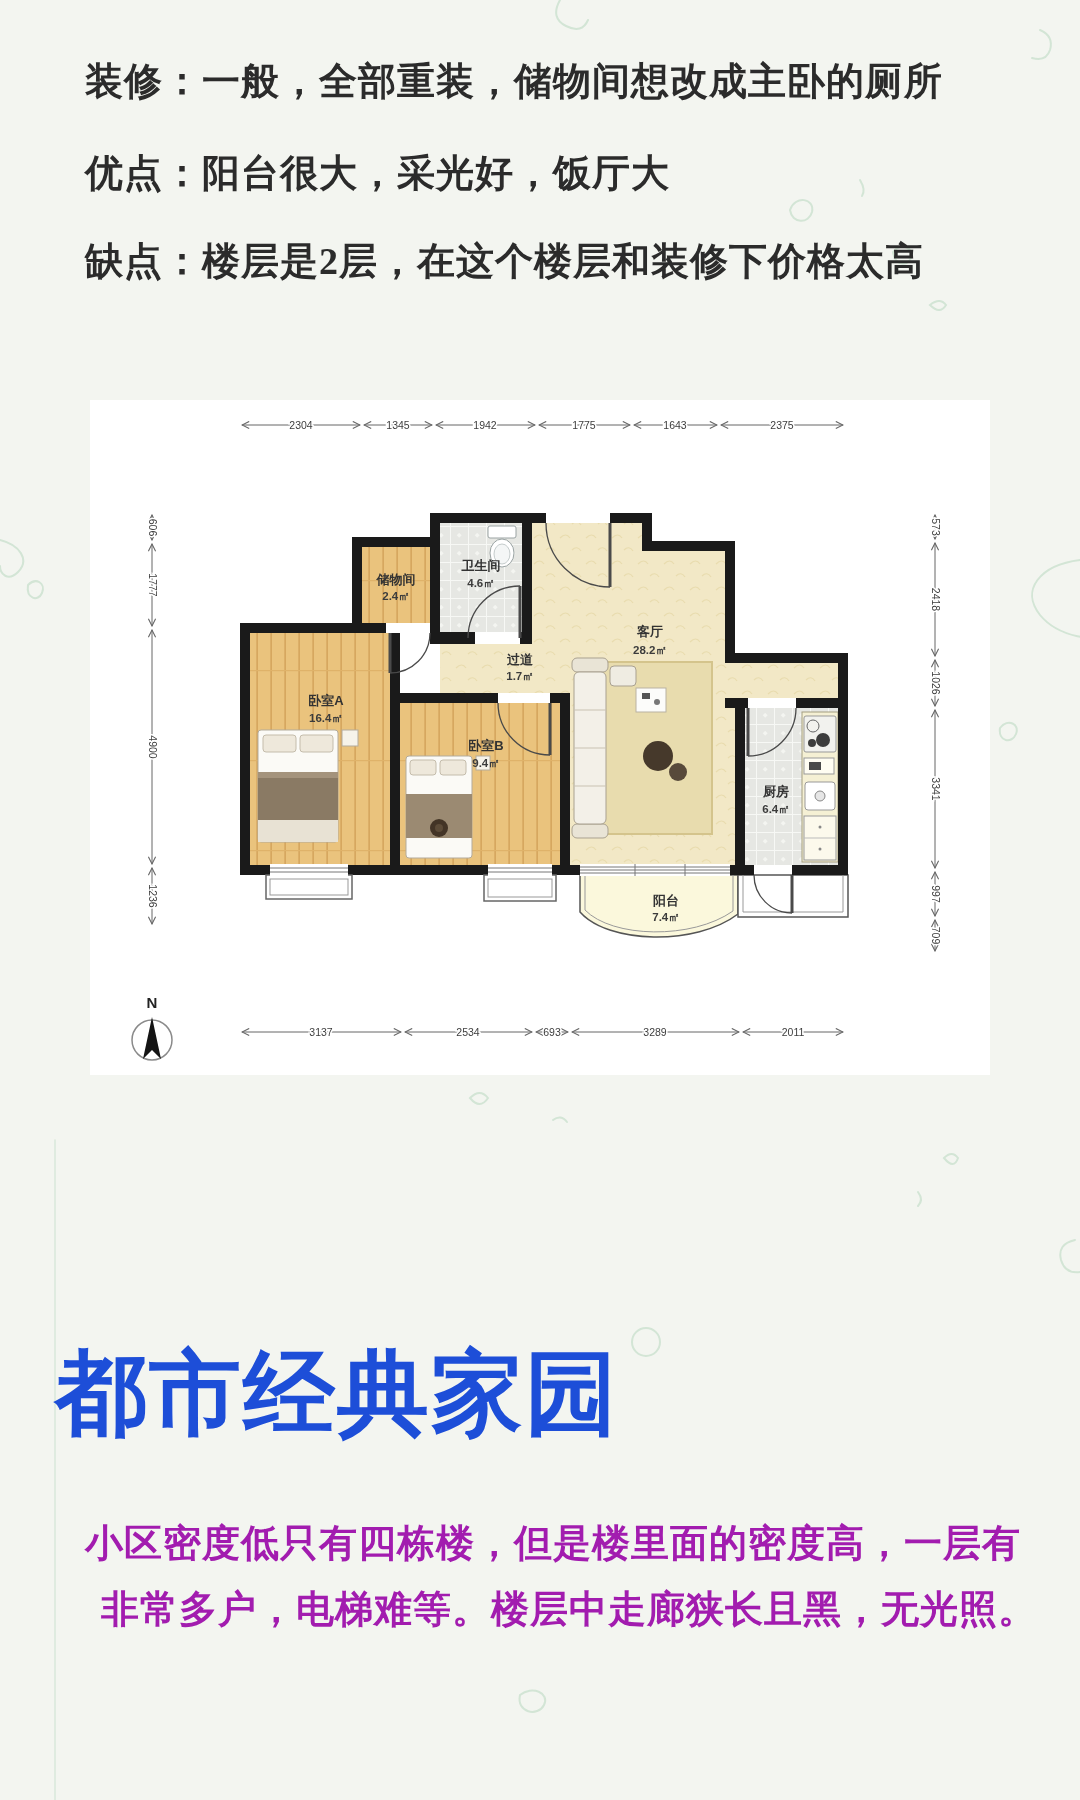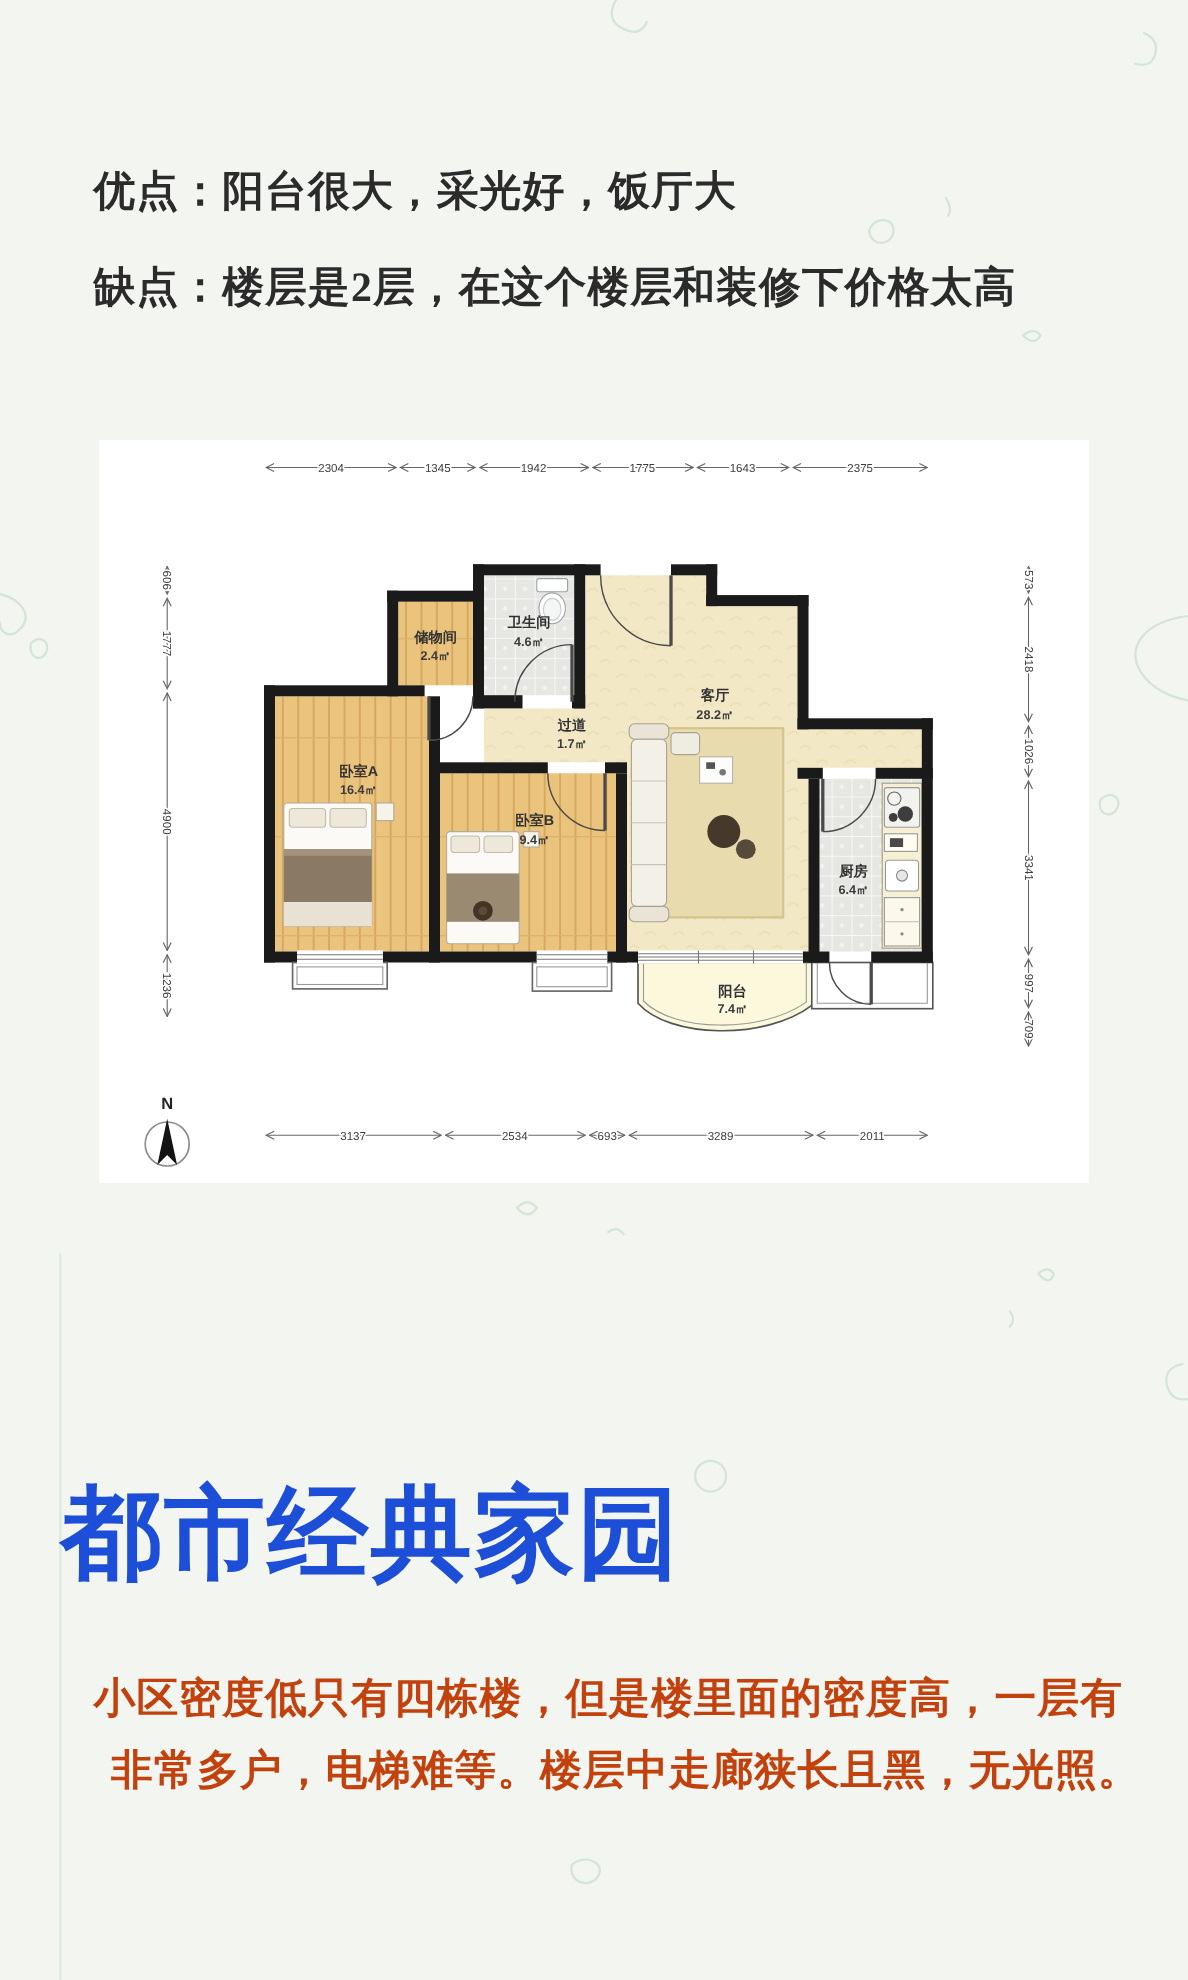--- a/index.html
+++ b/index.html
@@ -8,21 +8,21 @@
   .bg-svg{position:absolute;left:0;top:0;width:1080px;height:1800px;}
   .note-line{position:absolute;left:85px;font:600 38px "Liberation Serif","DejaVu Serif",serif;
              color:#2b2b2b;letter-spacing:1px;white-space:nowrap;}
   #note1{top:56px;} #note2{top:148px;} #note3{top:236px;}
   .panel{position:absolute;left:90px;top:400px;width:900px;height:675px;background:#ffffff;}
   .panel svg{display:block;}
   .community-title{position:absolute;left:55px;top:1332px;margin:0;
              font:700 92px "Liberation Serif","DejaVu Serif",serif;color:#1d4ed8;
              letter-spacing:2px;white-space:nowrap;}
   .para-line{position:absolute;left:85px;font:600 38px "Liberation Serif","DejaVu Serif",serif;
-             color:#c2410c;letter-spacing:1px;white-space:nowrap;}
+             color:#a21caf;letter-spacing:1px;white-space:nowrap;}
   #para1{top:1518px;} #para2{top:1584px;margin-left:16px;}
   
   .dim{font:10.5px "Liberation Sans","DejaVu Sans",sans-serif;fill:#3d3d3d;text-anchor:middle;
        paint-order:stroke;stroke:#ffffff;stroke-width:3px;}
   .rname{font:700 13px "Liberation Sans","DejaVu Sans",sans-serif;fill:#333333;text-anchor:middle;}
   .rarea{font:600 11.5px "Liberation Sans","DejaVu Sans",sans-serif;fill:#3c3c3c;text-anchor:middle;}
   .compass-n{font:700 15px "Liberation Sans","DejaVu Sans",sans-serif;fill:#222222;text-anchor:middle;}
   .dimline{stroke:#666;stroke-width:1;}
   .wall{fill:#1a1a1a;}
   .door-arc{fill:none;stroke:#4a4a4a;stroke-width:1.3;}
@@ -53,20 +53,21 @@
       <path d="M1000,728 c8,-10 20,-4 16,6 c-4,10 -18,8 -16,-6 Z"></path>
       <path d="M1040,30 q14,6 10,20 q-4,12 -18,8"></path>
       <path d="M1075,1240 q-18,4 -14,20 q4,14 19,12"></path>
       <path d="M470,1098 q10,-10 18,0 q-8,12 -18,0 Z"></path>
       <path d="M553,1120 q8,-6 14,2"></path>
       <path d="M520,1695 c12,-10 30,-2 24,10 c-6,12 -28,8 -24,-10 Z"></path>
       <path d="M55,1140 V1800" stroke-width="1.5" opacity="0.8"></path>
     </g>
   </svg>
 
+  <div class="note-line" id="note1">装修：一般，全部重装，储物间想改成主卧的厕所</div>
   <div class="note-line" id="note2">优点：阳台很大，采光好，饭厅大</div>
   <div class="note-line" id="note3">缺点：楼层是2层，在这个楼层和装修下价格太高</div>
 
   <div class="panel">
     <svg width="900" height="675" viewBox="0 0 900 675" xmlns="http://www.w3.org/2000/svg">
       <defs>
         <pattern id="wood" width="14" height="90" patternUnits="userSpaceOnUse">
           <rect width="14" height="90" fill="#eac37d"></rect>
           <rect x="12.3" width="1.7" height="90" fill="#d6a75f"></rect>
           <rect width="14" height="1.2" fill="#dfb269"></rect>

